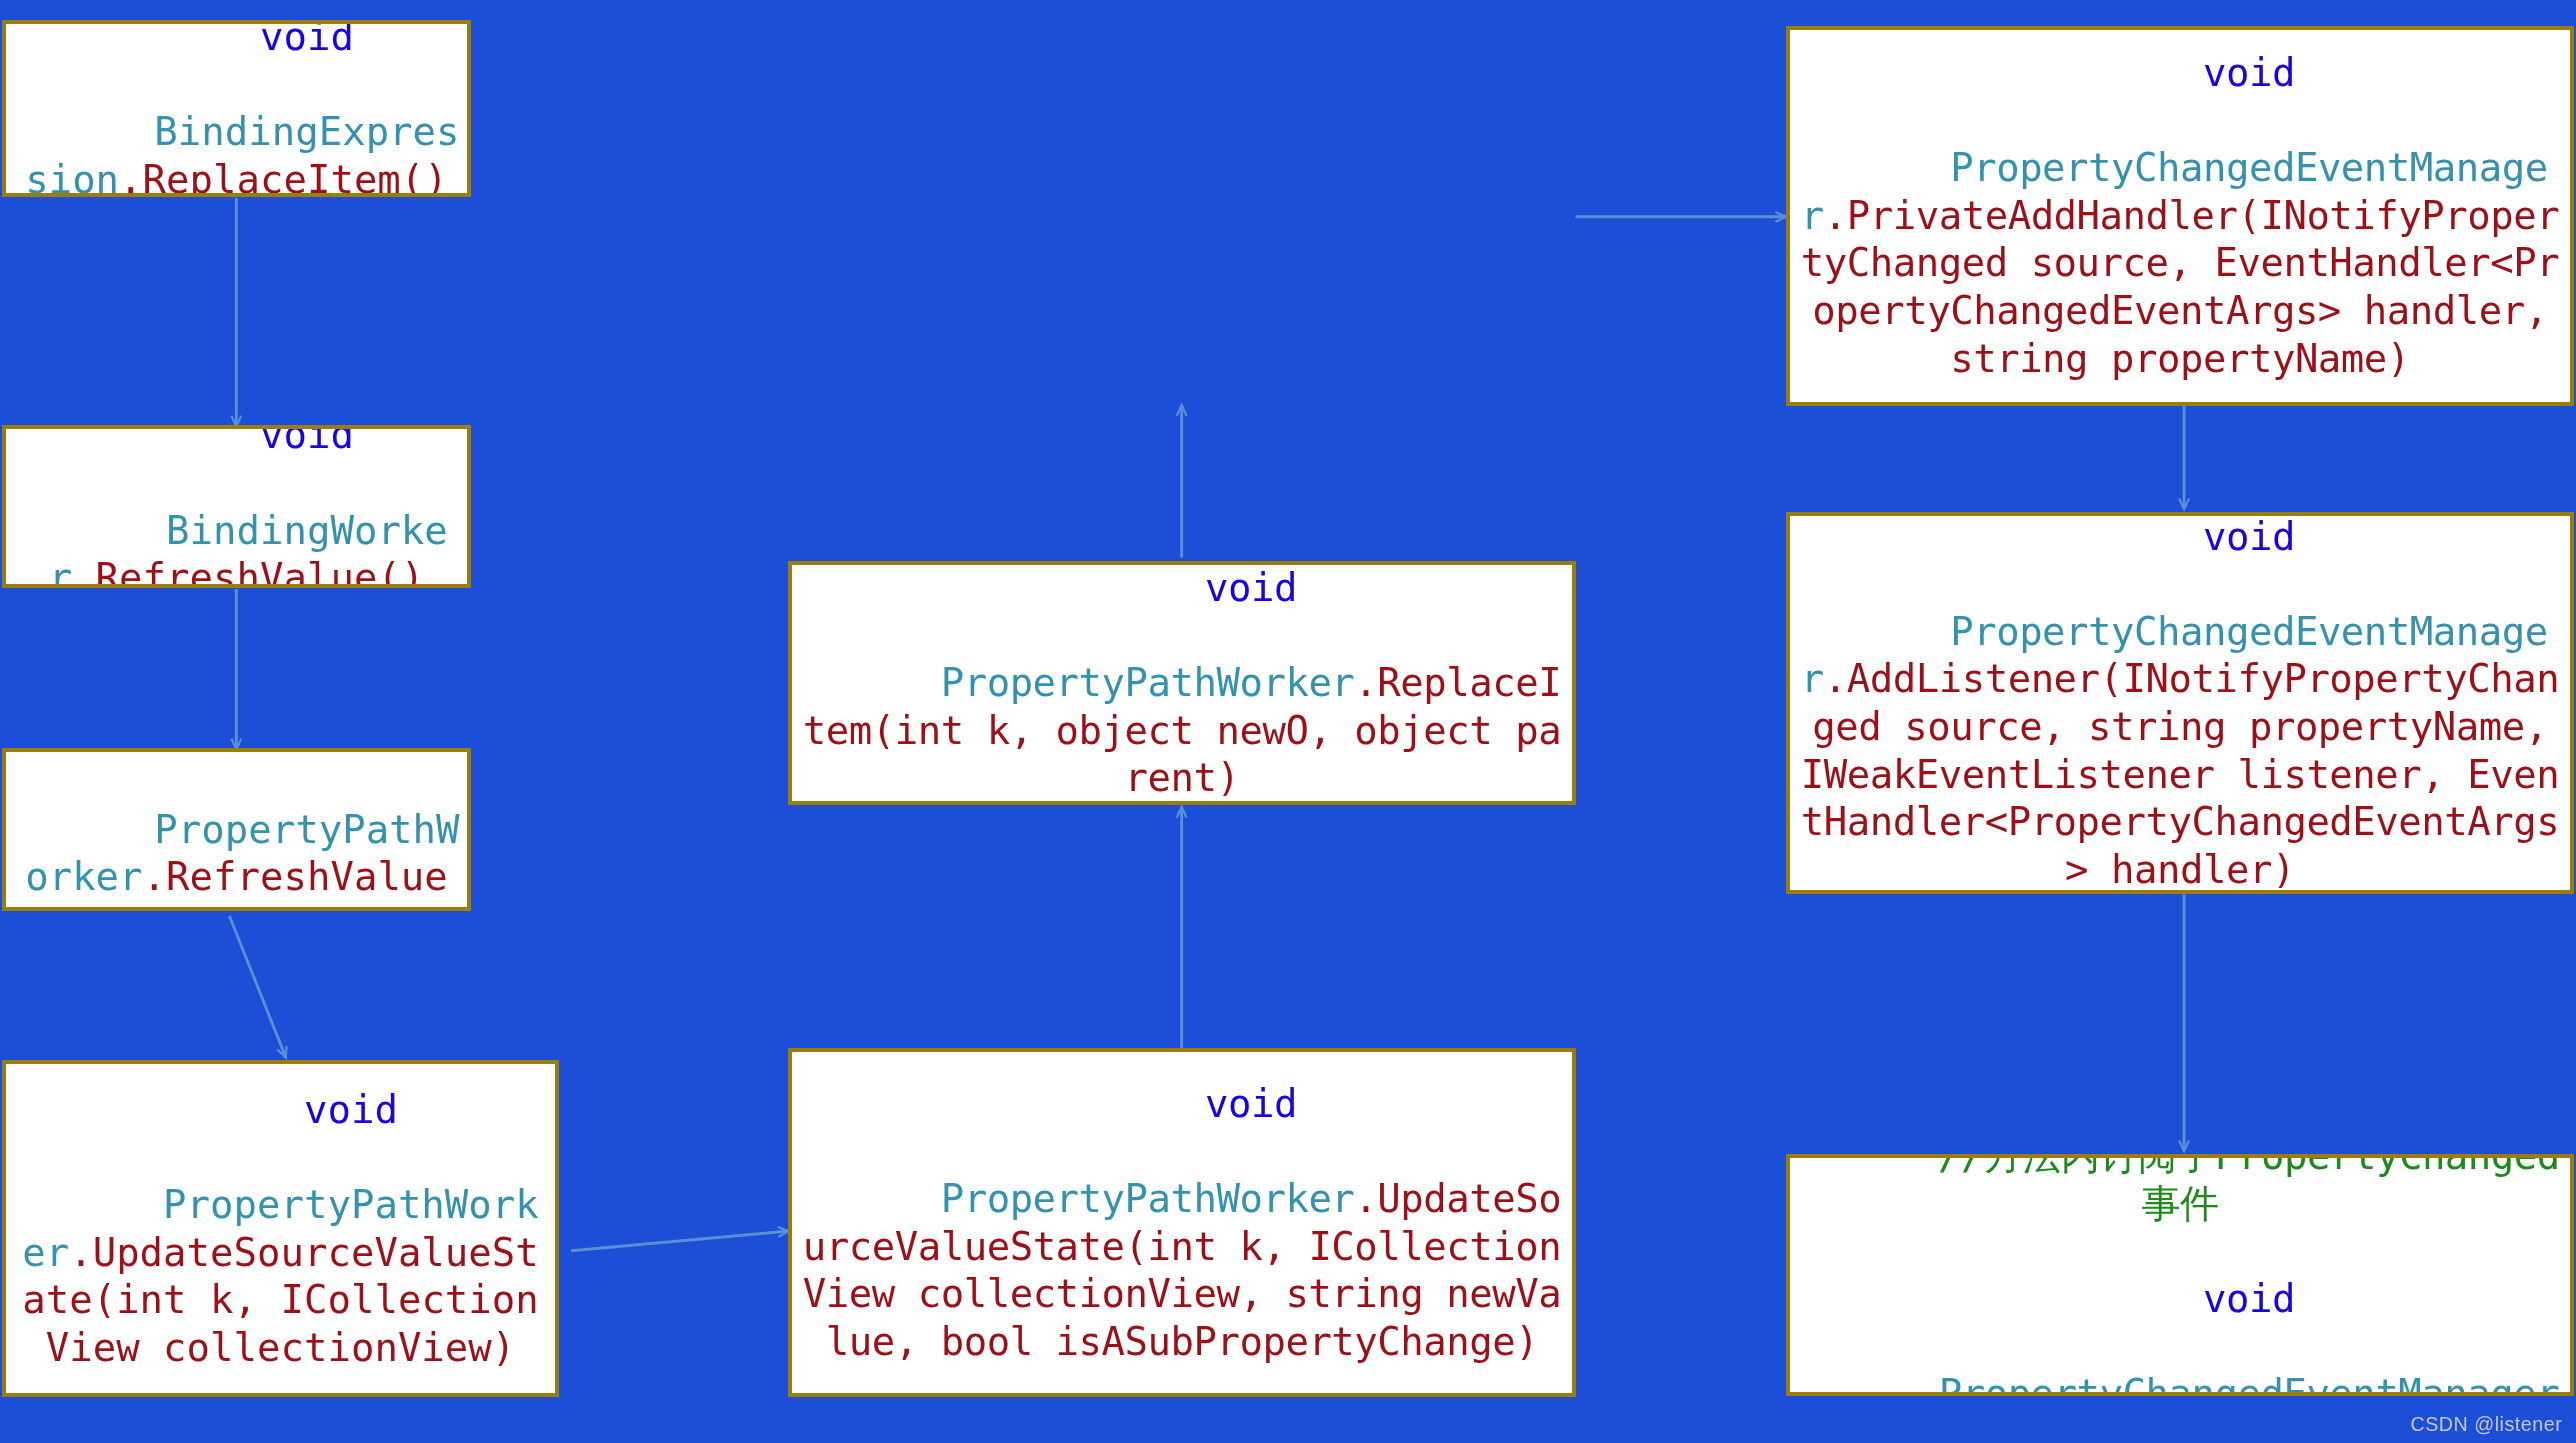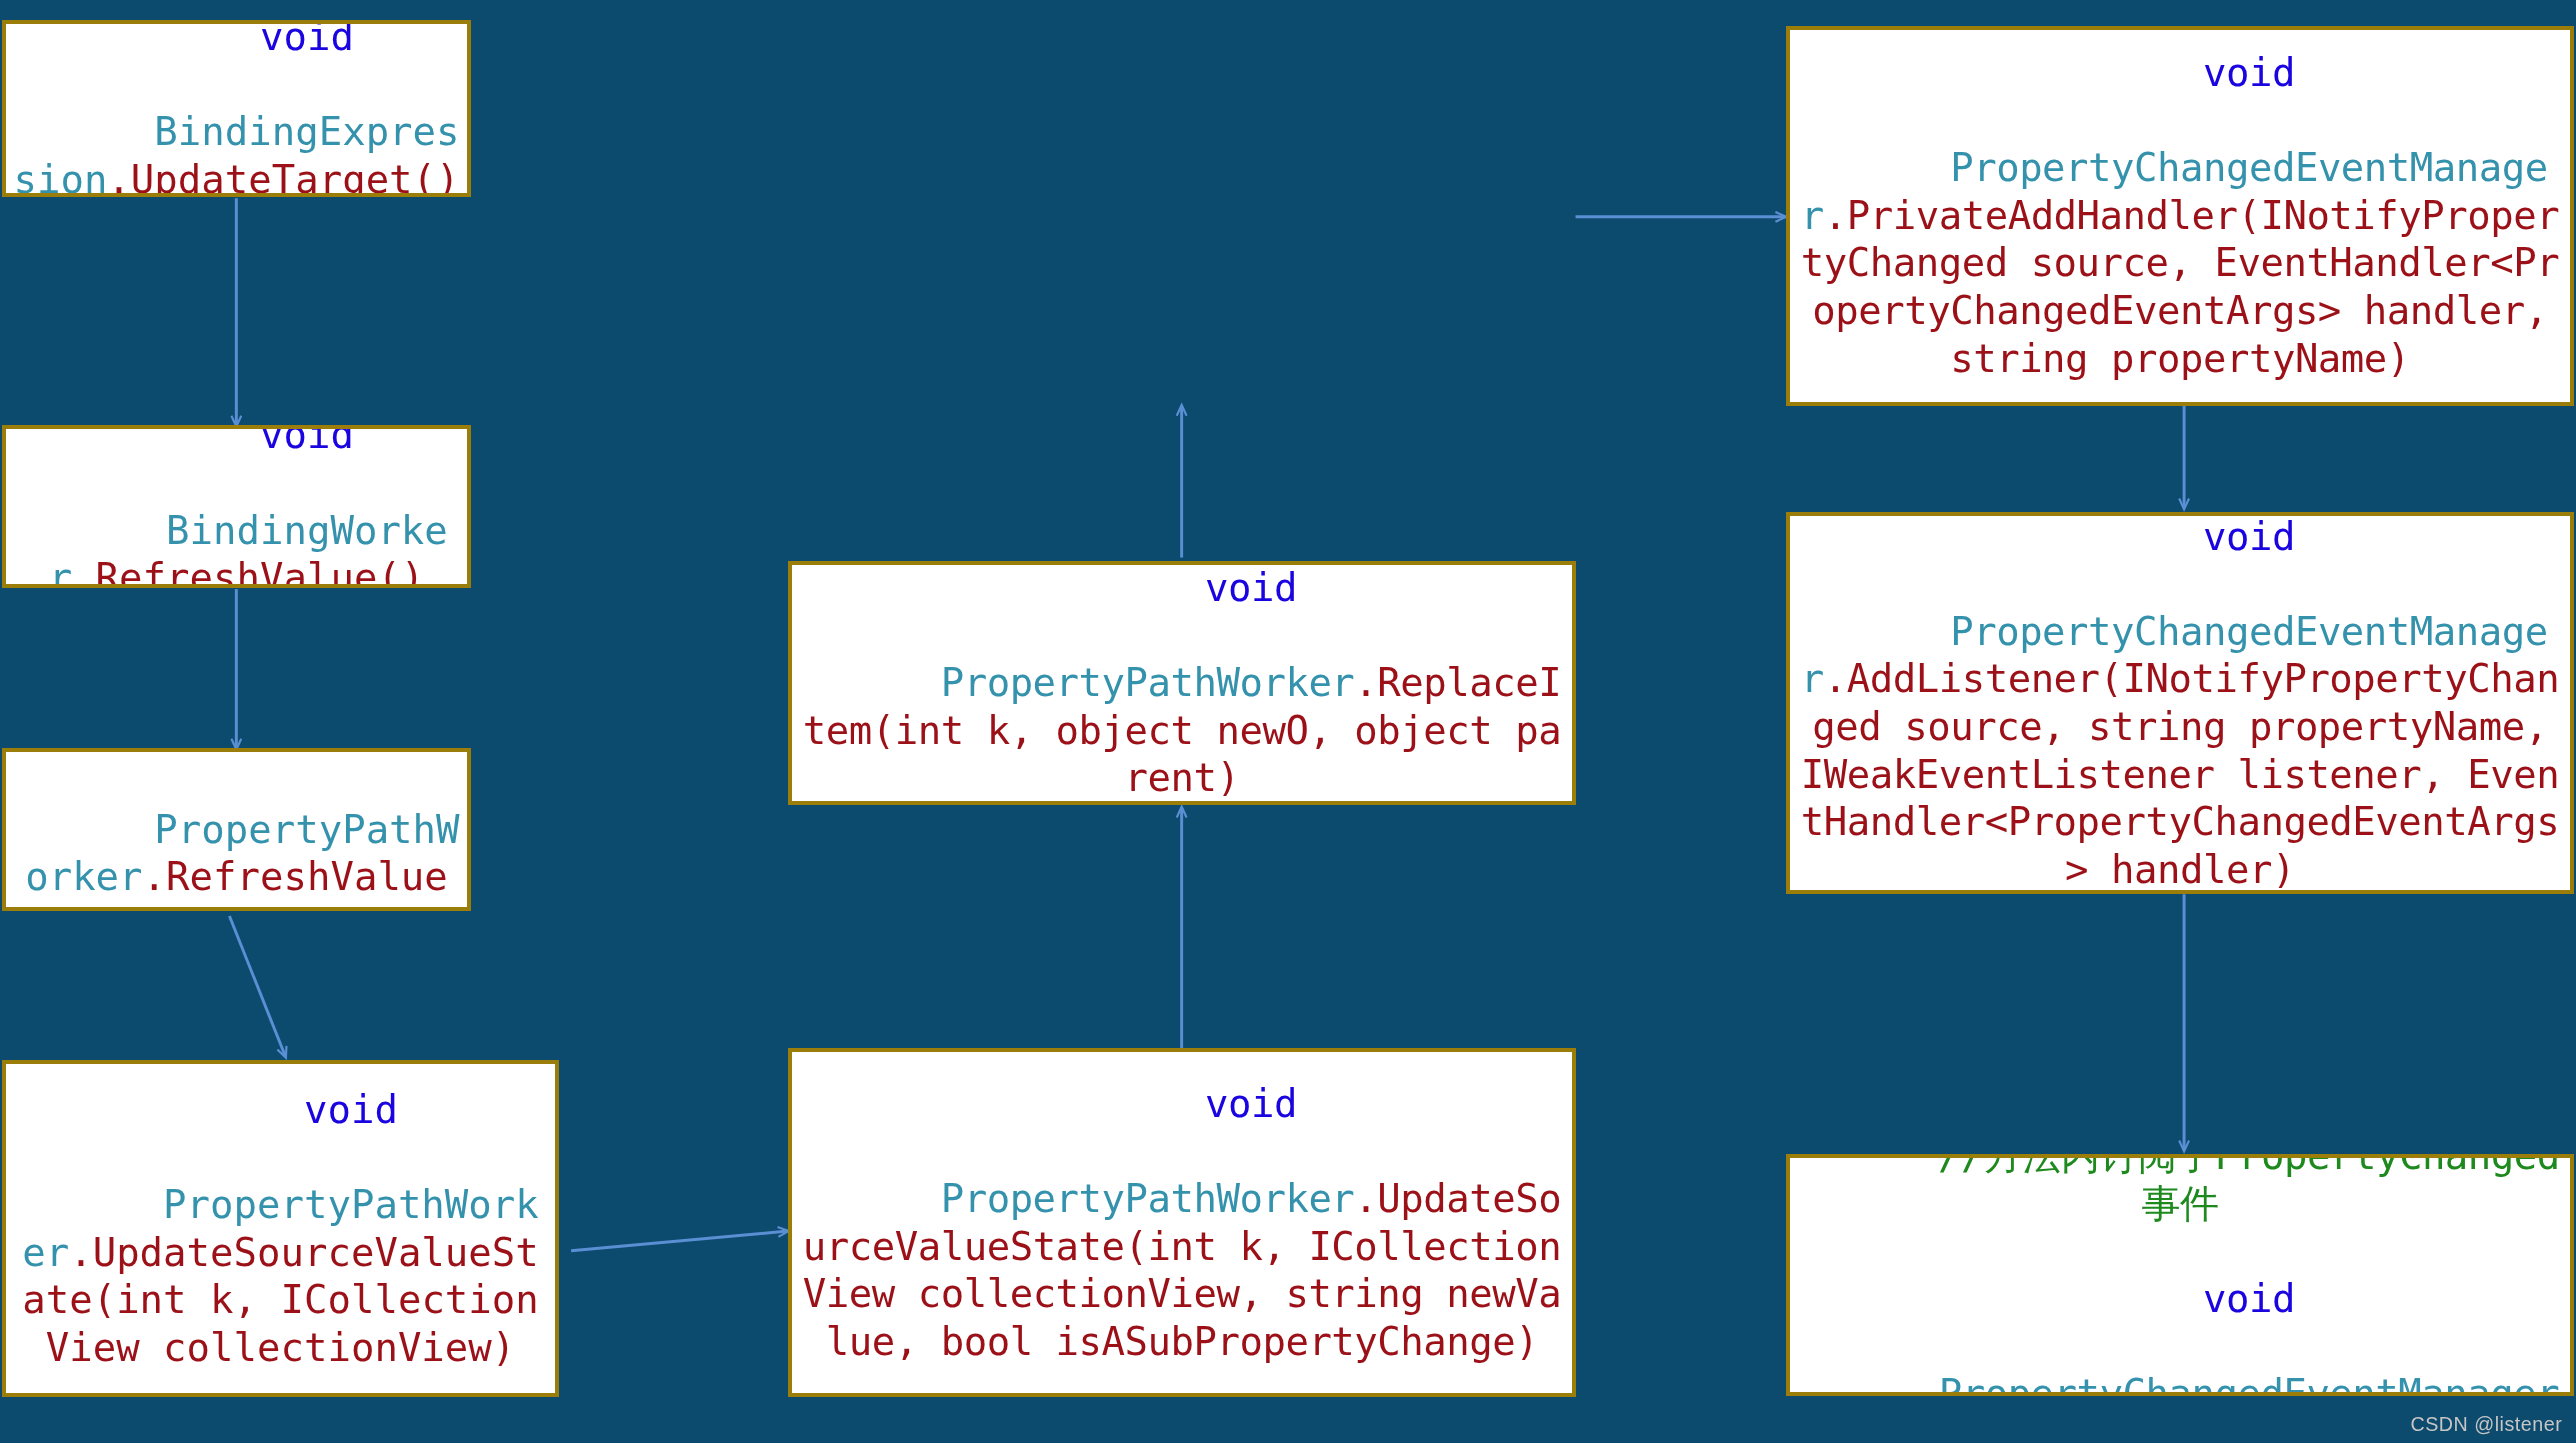--- a/index.html
+++ b/index.html
@@ -7,21 +7,21 @@
     padding: 0;
     background: #ffffff;
   }
   body {
     font-family: "DejaVu Sans Mono", monospace;
   }
   #canvas {
     position: relative;
     width: 2576px;
     height: 1444px;
-    background: #0c4a6e;
+    background: #1d4ed8;
     overflow: hidden;
   }
   #arrow-layer {
     position: absolute;
     left: 0;
     top: 0;
     width: 2576px;
     height: 1444px;
     pointer-events: none;
   }
@@ -93,21 +93,21 @@
       <line x1="1200" y1="566" x2="1200" y2="412"></line>
       <line x1="1600" y1="220" x2="1813" y2="220"></line>
       <line x1="2218" y1="410" x2="2218" y2="516"></line>
       <line x1="2218" y1="908" x2="2218" y2="1168"></line>
     </g>
   </svg>
 
   <div class="node mono" style="left:2px; top:19.7px; width:469px; height:177px;">
     <span class="txt">
       <span class="ret">void</span><br>
-      <span class="cls">BindingExpression</span><span class="mth">.UpdateTarget()</span>
+      <span class="cls">BindingExpression</span><span class="mth">.ReplaceItem()</span>
     </span>
   </div>
 
   <div class="node mono" style="left:2px; top:425px; width:469px; height:163px;">
     <span class="txt">
       <span class="ret">void</span><br>
       <span class="cls">BindingWorker</span><span class="mth">.RefreshValue()</span>
     </span>
   </div>
 

